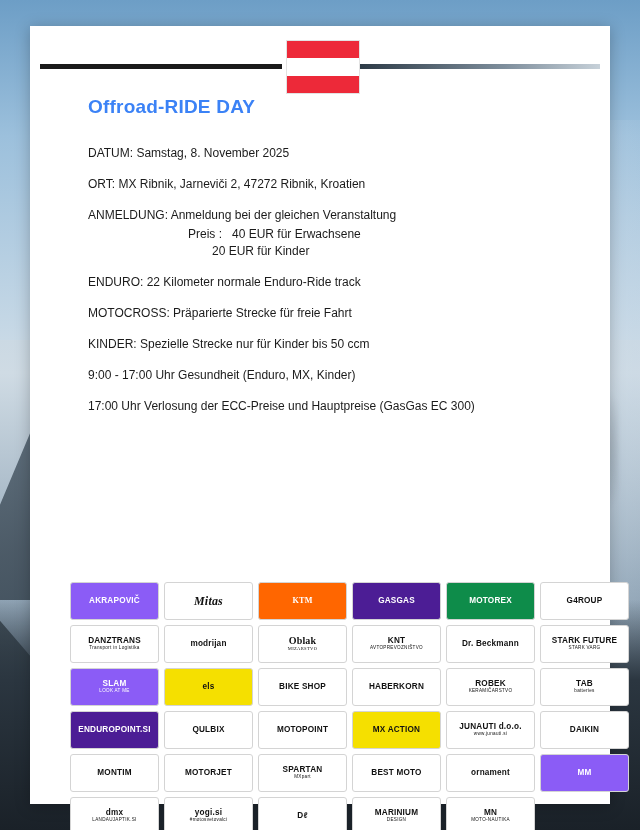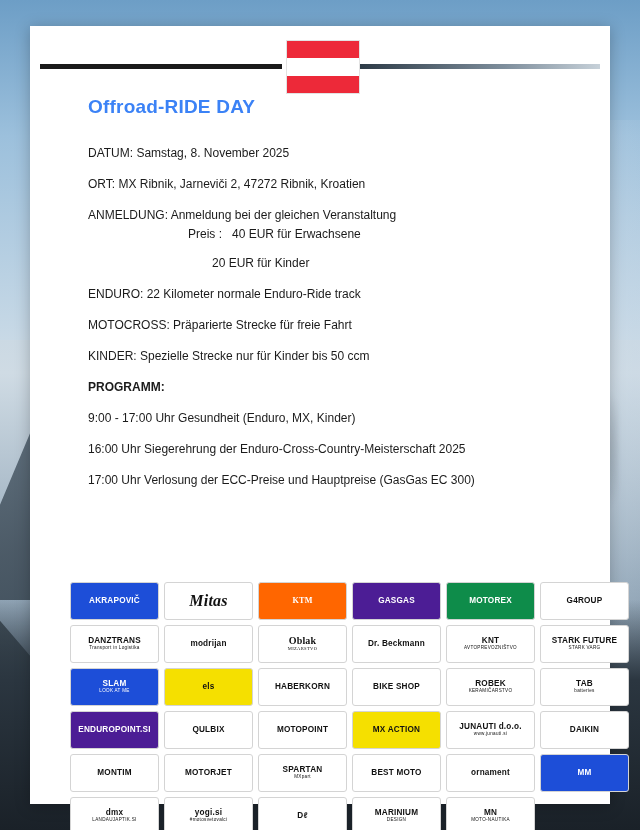--- a/index.html
+++ b/index.html
@@ -209,21 +209,21 @@
   .line {
     font-size: 12px;
     color: #1b1b1b;
     margin-bottom: 16px;
     line-height: 1.25;
     white-space: pre-wrap;
   }
   .line.indent {
     padding-left: 100px;
     margin-top: -12px;
-    margin-bottom: 16px;
+    margin-bottom: 4px;
   }
   .line.indent2 {
     padding-left: 124px;
     margin-top: -2px;
   }
   .line.bold { font-weight: bold; }
 
   
   .sponsors {
     position: absolute;
@@ -254,33 +254,33 @@
     line-height: 1.05;
     padding: 0 2px;
   }
   .logo .sub {
     display: block;
     font-size: 4.6px;
     font-weight: normal;
     letter-spacing: .3px;
   }
   
-  .l-dark { background: #1d4ed8; }
+  .l-dark { background: #8b5cf6; }
   .l-dark .txt { color: #fff; }
   .l-red { background: #4c1d95; }
   .l-red .txt { color: #fff; }
   .l-orange { background: #ff6600; font-family: Liberation Serif, serif; }
   .l-orange .txt { color: #fff; }
   .l-green { background: #0e8c4a; }
   .l-green .txt { color: #fff; text-align: right; }
   .l-yellow { background: #f5e000; }
   .l-yellow .txt { color: #111; }
   .l-white .txt { color: #111; }
   .l-serif .txt { font-family: "Liberation Serif", serif; font-size: 10px; }
-  .l-script .txt { font-family: "Liberation Serif", serif; font-style: italic; font-size: 16px; text-align: right; }
+  .l-script .txt { font-family: "Liberation Serif", serif; font-style: italic; font-size: 12px; text-align: right; }
 </style>
 </head>
 <body>
 
 <div class="poster">
 
   <div class="bg">
     <div class="bg-sky"></div>
     <div class="bg-mtn1"></div>
     <div class="bg-mtn2"></div>
@@ -317,23 +317,21 @@
 
     <div class="lines" id="lines-container">
         <div class="line">DATUM: Samstag, 8. November 2025</div>
         <div class="line">ORT: MX Ribnik, Jarneviči 2, 47272 Ribnik, Kroatien</div>
         <div class="line">ANMELDUNG: Anmeldung bei der gleichen Veranstaltung</div>
         <div class="line indent">Preis :   40 EUR für Erwachsene</div>
         <div class="line indent2">20 EUR für Kinder</div>
         <div class="line">ENDURO: 22 Kilometer normale Enduro-Ride track</div>
         <div class="line">MOTOCROSS: Präparierte Strecke für freie Fahrt</div>
         <div class="line">KINDER: Spezielle Strecke nur für Kinder bis 50 ccm</div>
-        <div class="line bold">PROGRAMM:</div>
         <div class="line">9:00 - 17:00 Uhr Gesundheit (Enduro, MX, Kinder)</div>
-        <div class="line">16:00 Uhr Siegerehrung der Enduro-Cross-Country-Meisterschaft 2025</div>
         <div class="line">17:00 Uhr Verlosung der ECC-Preise und Hauptpreise (GasGas EC 300)</div>
       </div>
 
     <div class="sponsors" id="sponsors-container">
         <div class="logo l-dark">
           <div class="txt">AKRAPOVIČ</div>
         </div>
         <div class="logo l-white l-script">
           <div class="txt">Mitas</div>
         </div>
@@ -352,39 +350,39 @@
         <div class="logo l-white">
           <div class="txt">DANZTRANS<span class="sub">Transport in Logistika</span></div>
         </div>
         <div class="logo l-white">
           <div class="txt">modrijan</div>
         </div>
         <div class="logo l-white l-serif">
           <div class="txt">Oblak<span class="sub">MIZARSTVO</span></div>
         </div>
         <div class="logo l-white">
+          <div class="txt">KNT<span class="sub">AVTOPREVOZNIŠTVO</span></div>
+        </div>
+        <div class="logo l-white">
           <div class="txt">Dr. Beckmann</div>
-        </div>
-        <div class="logo l-white">
-          <div class="txt">KNT<span class="sub">AVTOPREVOZNIŠTVO</span></div>
         </div>
         <div class="logo l-white">
           <div class="txt">STARK FUTURE<span class="sub">STARK VARG</span></div>
         </div>
         <div class="logo l-dark">
           <div class="txt">SLAM<span class="sub">LOOK AT ME</span></div>
         </div>
         <div class="logo l-yellow">
           <div class="txt">els</div>
         </div>
         <div class="logo l-white">
+          <div class="txt">BIKE SHOP</div>
+        </div>
+        <div class="logo l-white">
           <div class="txt">HABERKORN</div>
-        </div>
-        <div class="logo l-white">
-          <div class="txt">BIKE SHOP</div>
         </div>
         <div class="logo l-white">
           <div class="txt">ROBEK<span class="sub">KERAMIČARSTVO</span></div>
         </div>
         <div class="logo l-white">
           <div class="txt">TAB<span class="sub">batteries</span></div>
         </div>
         <div class="logo l-red">
           <div class="txt">ENDUROPOINT.SI</div>
         </div>

